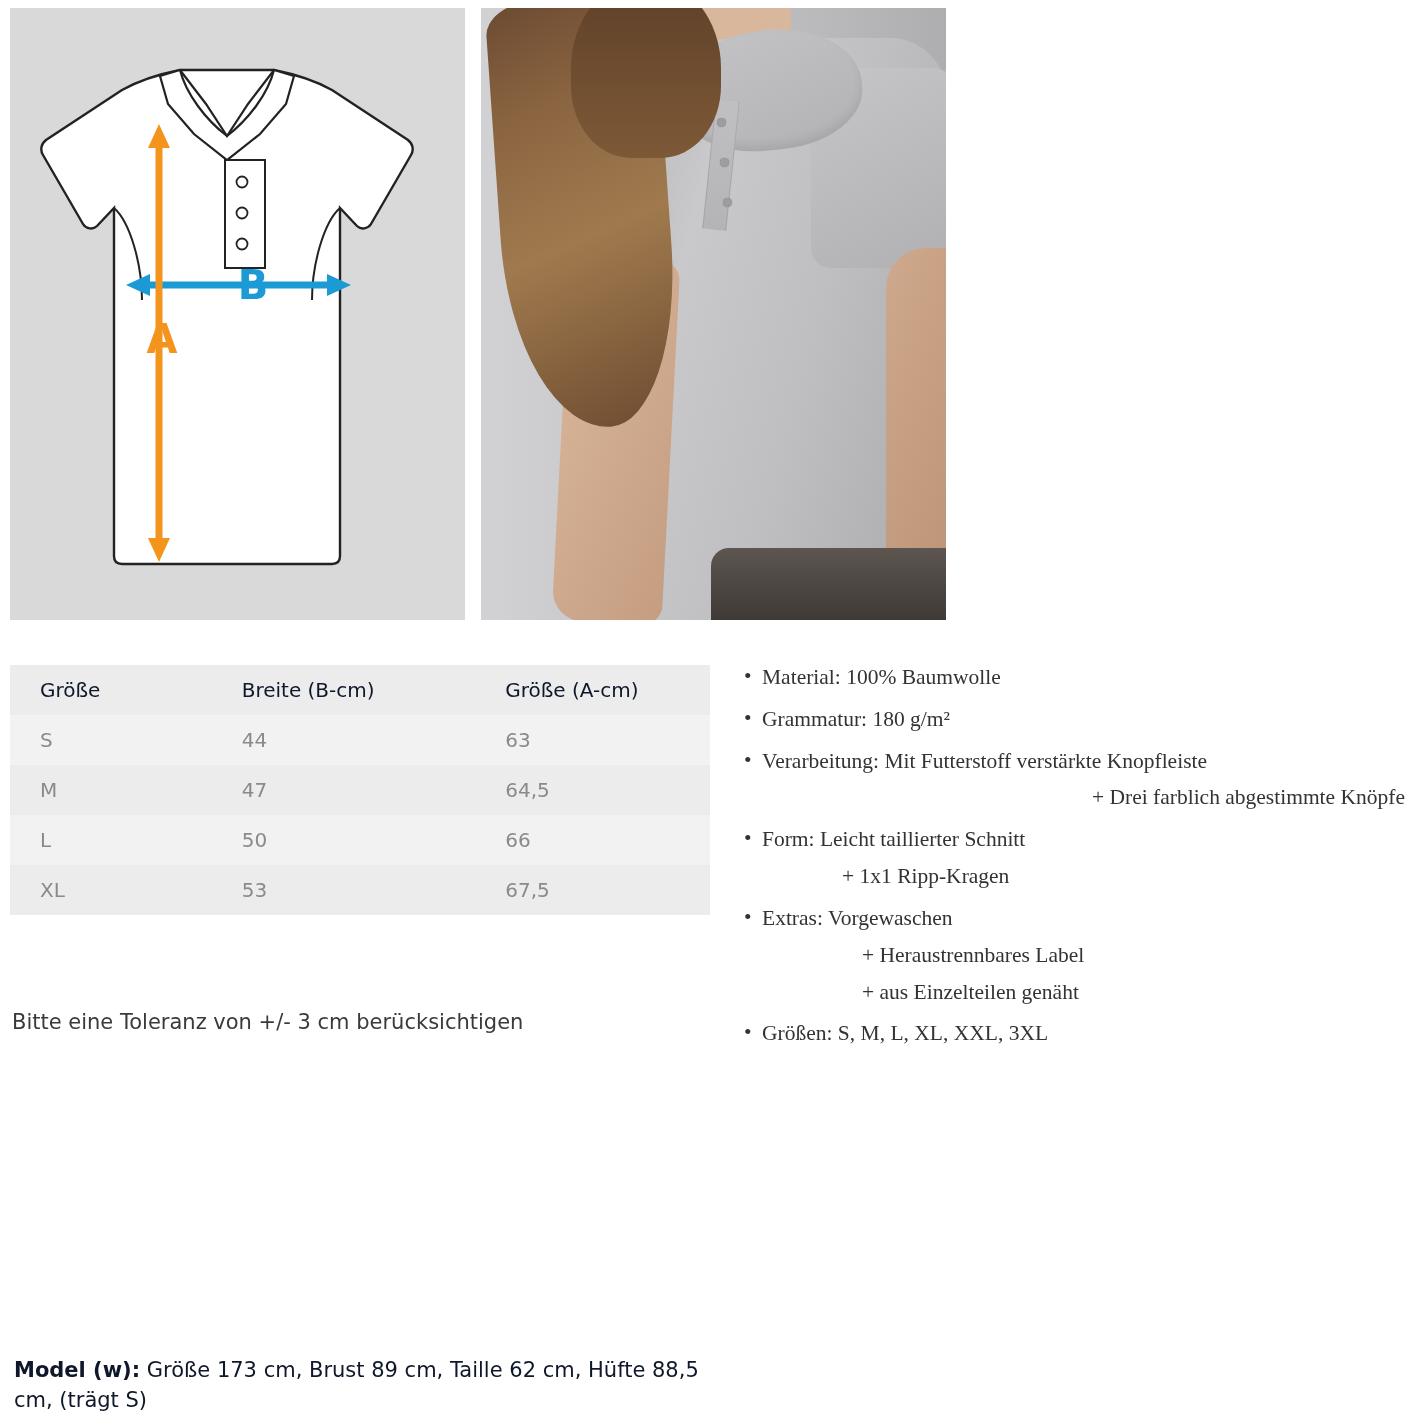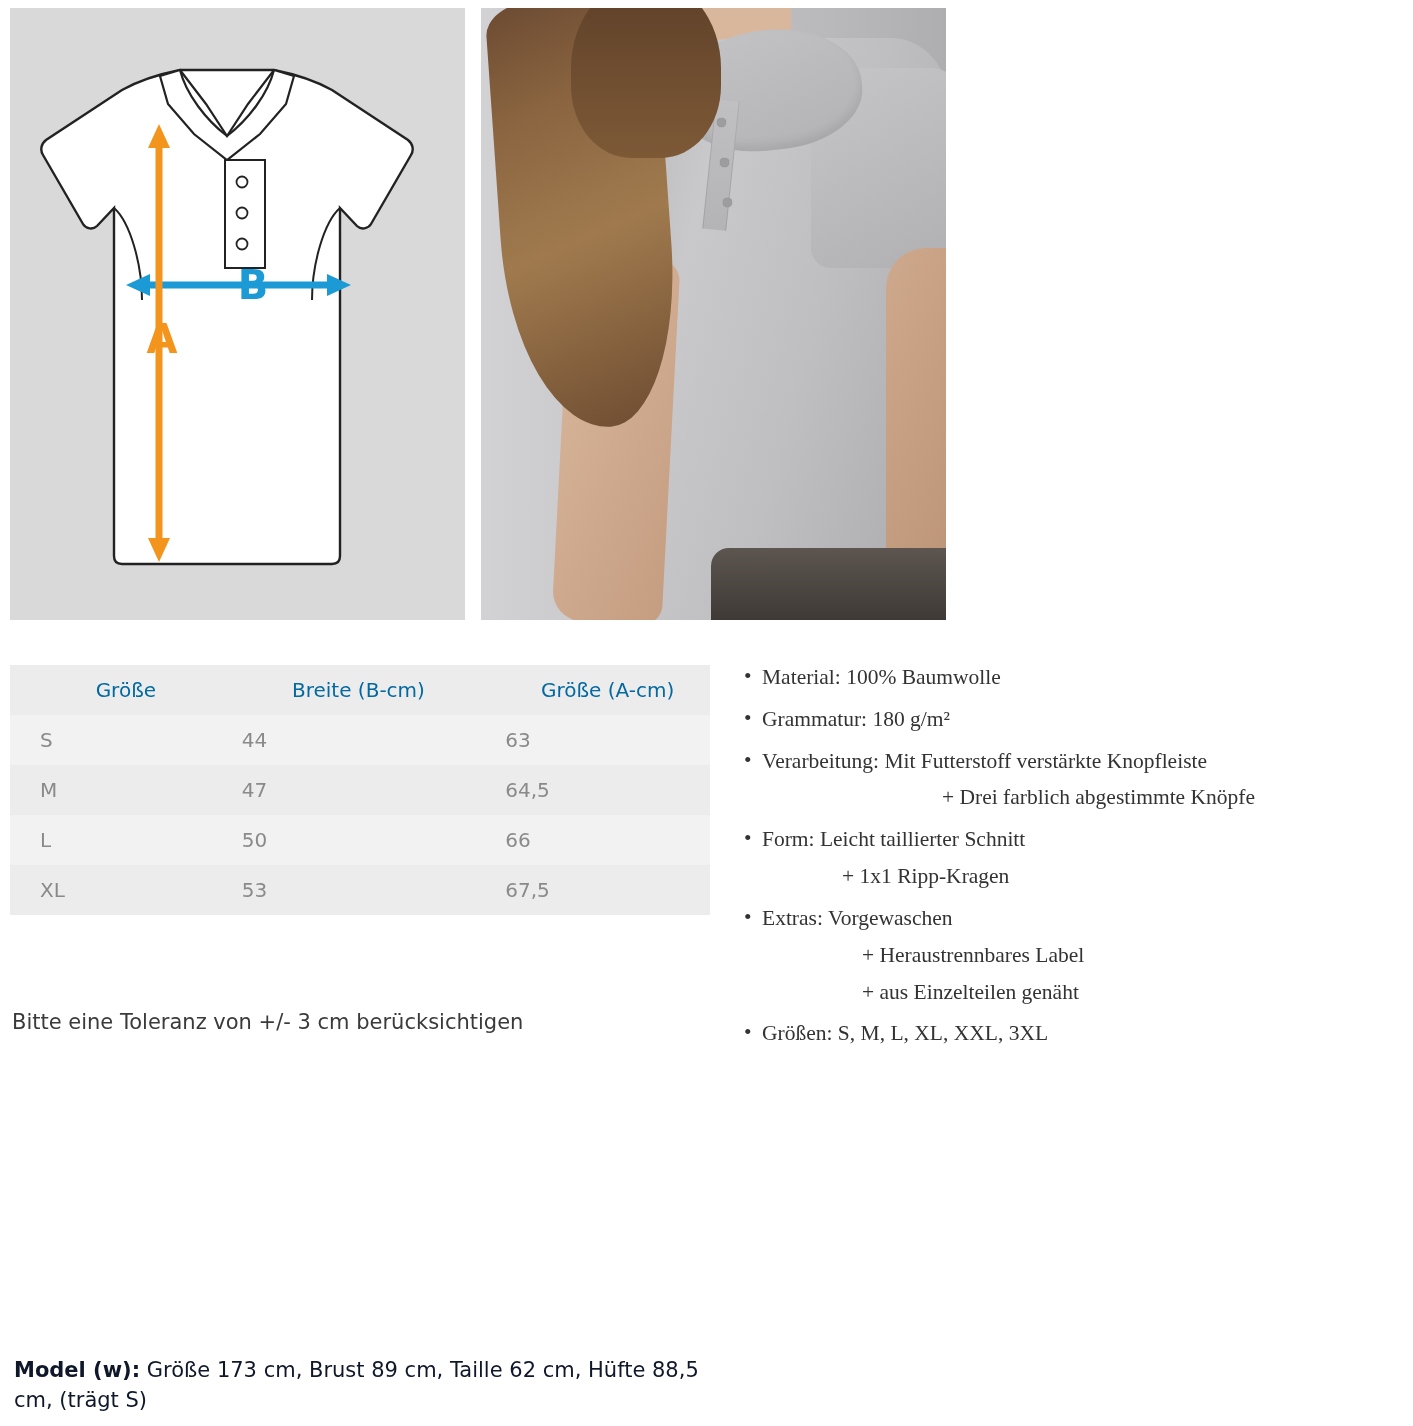--- a/index.html
+++ b/index.html
@@ -156,25 +156,25 @@
   .size-table {
     position: absolute;
     left: 10px;
     top: 665px;
     width: 700px;
     border-collapse: collapse;
     font-size: 20px;
     color: #6c6c6c;
   }
   .size-table th {
-    text-align: center;
+    text-align: left;
     font-weight: normal;
     padding: 13px 0 13px 30px;
     background: #ececec;
-    color: #0369a1;
+    color: #0f172a;
     font-size: 20px;
   }
   .size-table td {
     padding: 13px 0 13px 30px;
     font-size: 20px;
     color: #8a8a8a;
   }
   .size-table tbody tr:nth-child(odd) td { background: #f2f2f2; }
   .size-table tbody tr:nth-child(even) td { background: #ececec; }
   .col-size  { width: 195px; }
@@ -223,21 +223,21 @@
     position: absolute;
     left: 4px;
     top: -1px;
     color: #333;
   }
   .sub {
     display: block;
     padding-left: 90px;
     margin-top: 2px;
   }
-  .sub.ind1 { padding-left: 180px; }
+  .sub.ind1 { padding-left: 180px; text-align: right; }
   .sub.ind2 { padding-left: 80px; }
   .sub.ind3 { padding-left: 100px; }
 </style>
 </head>
 <body>
 
 <div class="top-row">
 
   <div class="panel-sketch">
     <svg width="455" height="612" viewBox="0 0 455 612">

